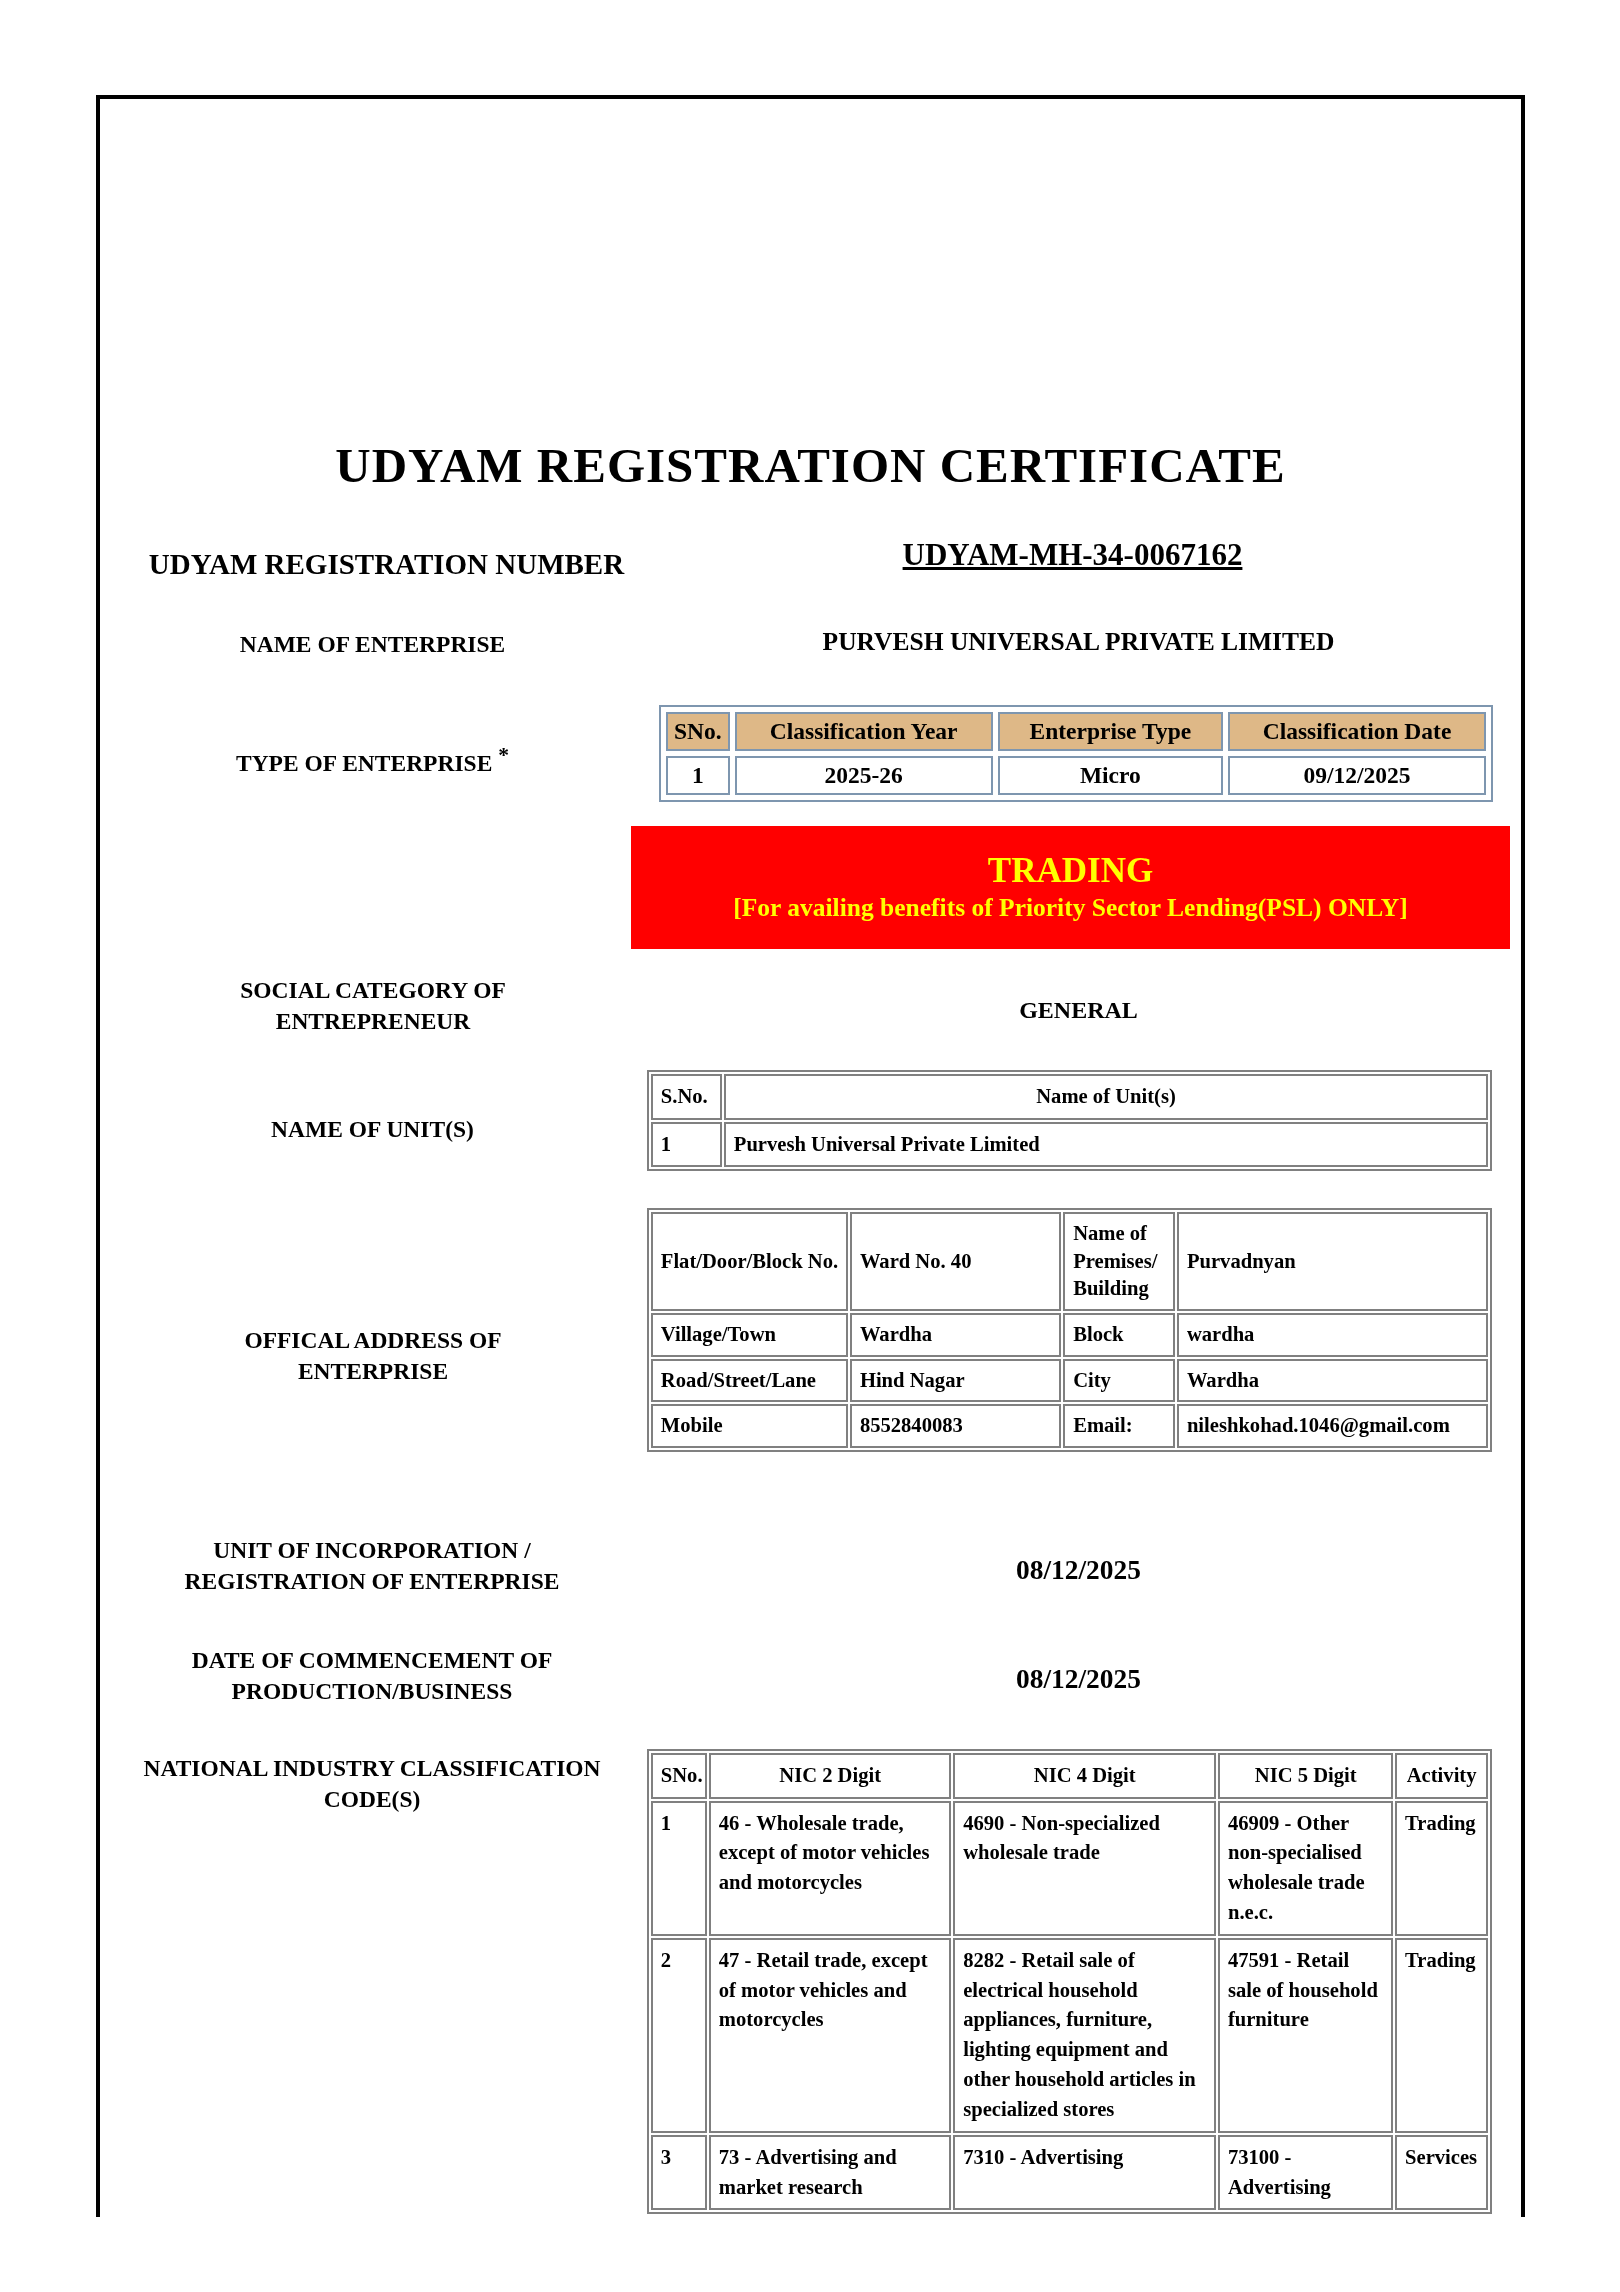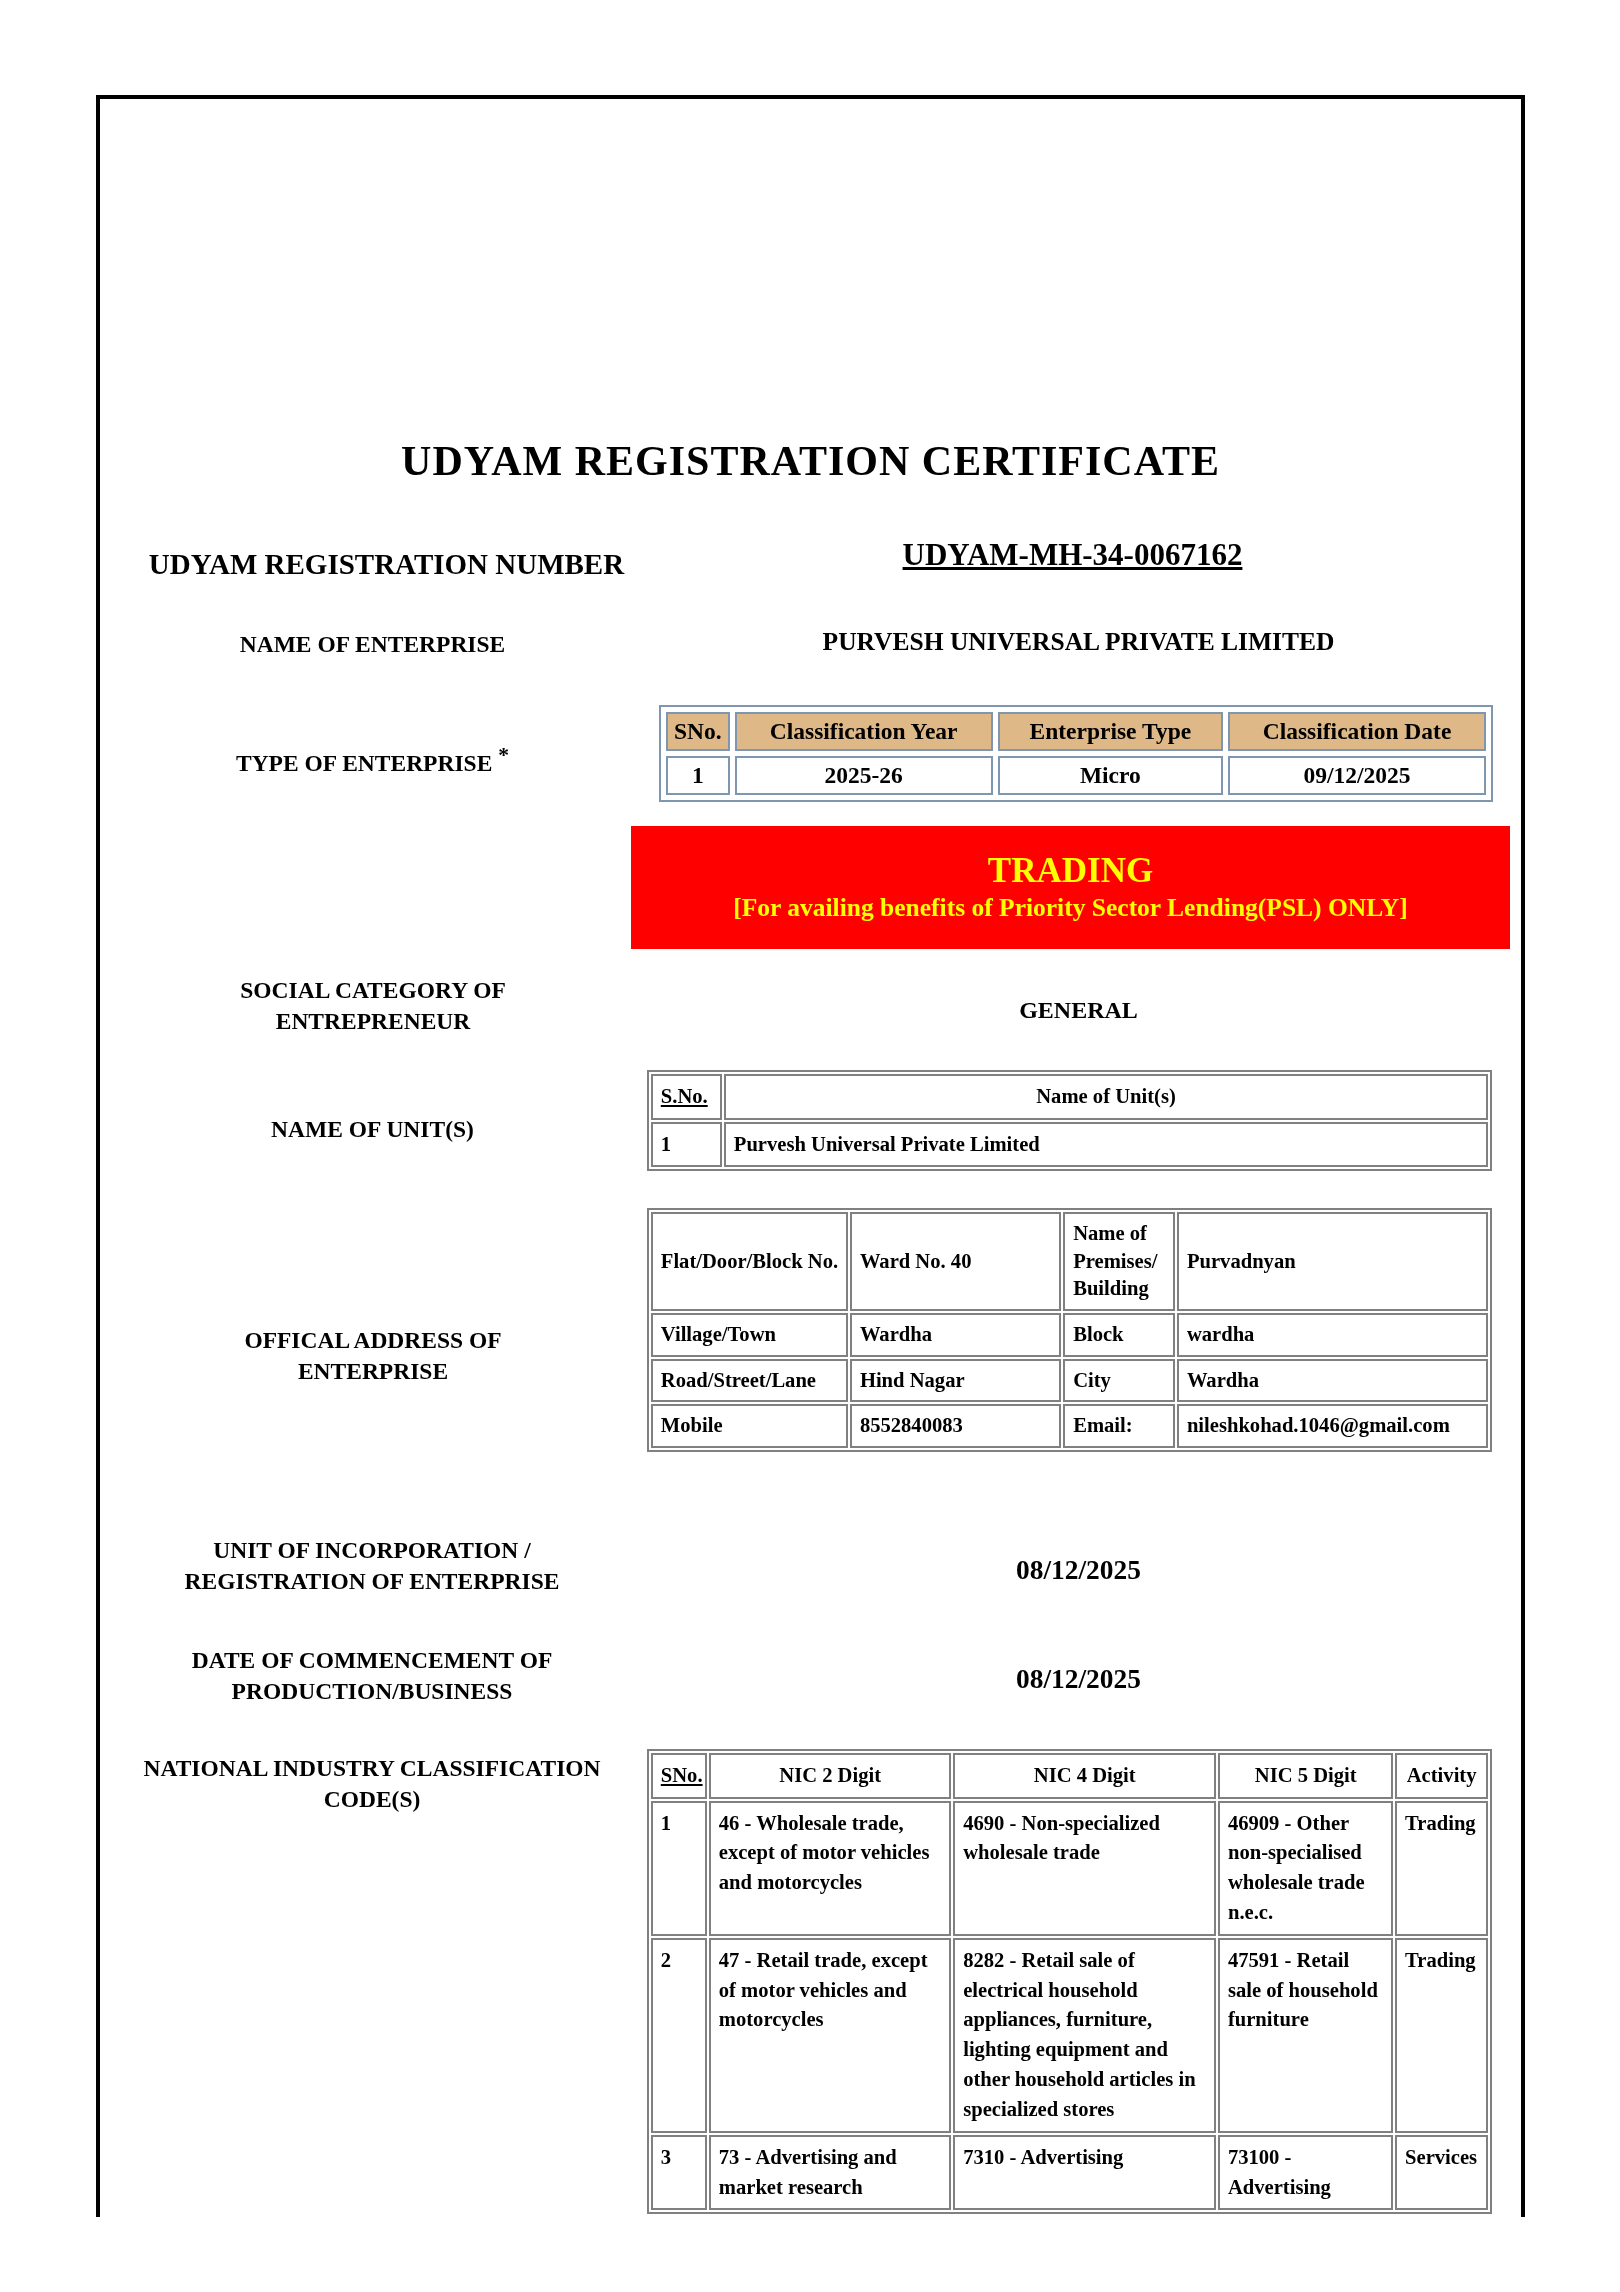--- a/index.html
+++ b/index.html
@@ -27,21 +27,21 @@
     width: 1429px; height: 2122px;
     border-top: 4.9px solid #000;
     border-left: 4.9px solid #000;
     border-right: 4.9px solid #000;
     border-bottom: none;
     box-sizing: border-box;
   }
 
   .doc-title {
     left: 96px; top: 437px; width: 1429px;
-    font-size: 42px; text-align: center; letter-spacing: 1px;
+    font-size: 49px; text-align: center; letter-spacing: 1px;
   }
 
   .label { font-size: 23.5px; text-align: center; line-height: 1.32; }
   .value { font-size: 24px; text-align: center; }
 
   .urn-label { left: 122px; top: 545px; width: 529px; font-size: 29px; }
   .urn-value { left: 641px; top: 537px; width: 863px; font-size: 31px; text-decoration: underline; }
 
   .name-label { left: 108px; top: 629px; width: 529px; }
   .name-value { left: 647px; top: 627px; width: 863px; font-size: 25.5px; }
@@ -86,21 +86,21 @@
     width: 845px;
     background: #fff;
   }
   .tbl-gray th, .tbl-gray td {
     border: 2px solid var(--table-border);
     font-size: 20.6px; font-weight: bold;
     padding: 5.9px 7.8px; text-align: left;
     line-height: 1.45; overflow: hidden; background: #fff;
   }
   .tbl-gray thead th { text-align: center; vertical-align: middle; }
-  .tbl-gray thead th.first { text-align: left; text-decoration: underline; }
+  .tbl-gray thead th.first { text-align: left; }
 
   .units-table { left: 647px; top: 1070px; }
   .units-table td { vertical-align: middle; }
 
   .address-table { left: 647px; top: 1208px; }
   .address-table td { vertical-align: middle; line-height: 1.35; }
 
   .doi-label { left: 137px; top: 1535px; width: 470px; }
   .doi-value { left: 647px; top: 1555px; width: 863px; font-size: 27.4px; }
   .doc-label { left: 137px; top: 1645px; width: 470px; }

